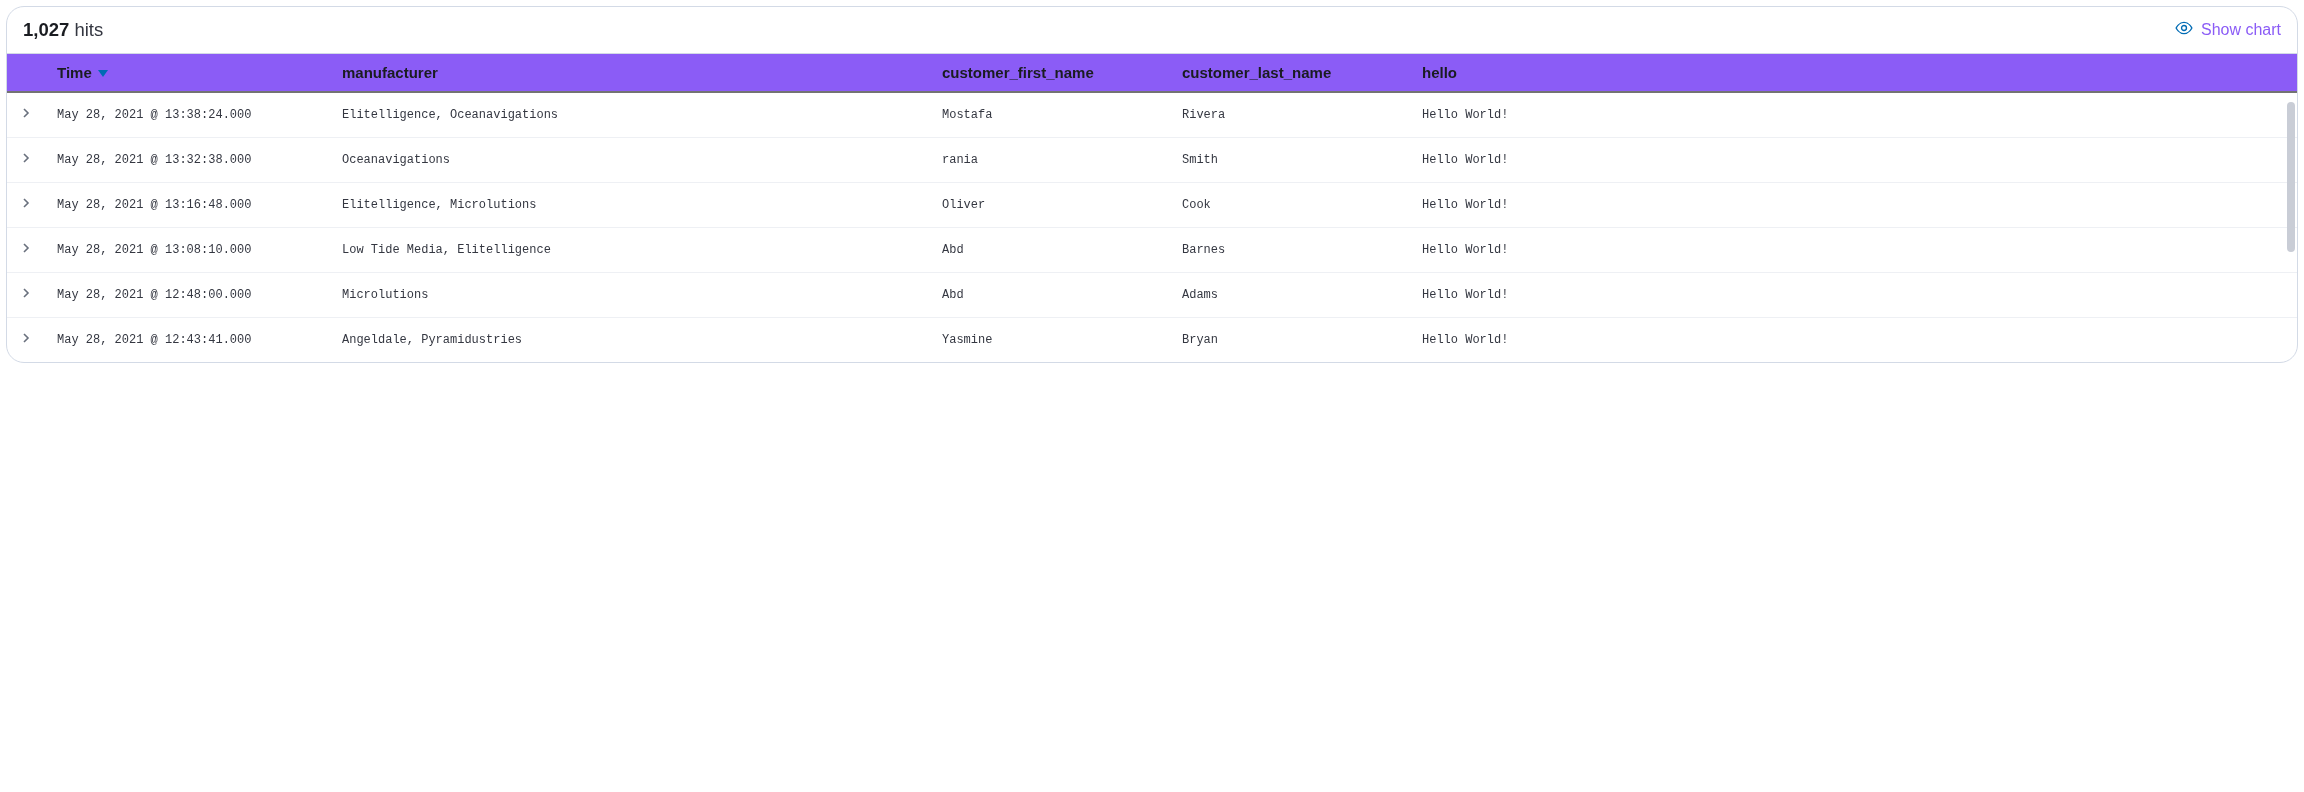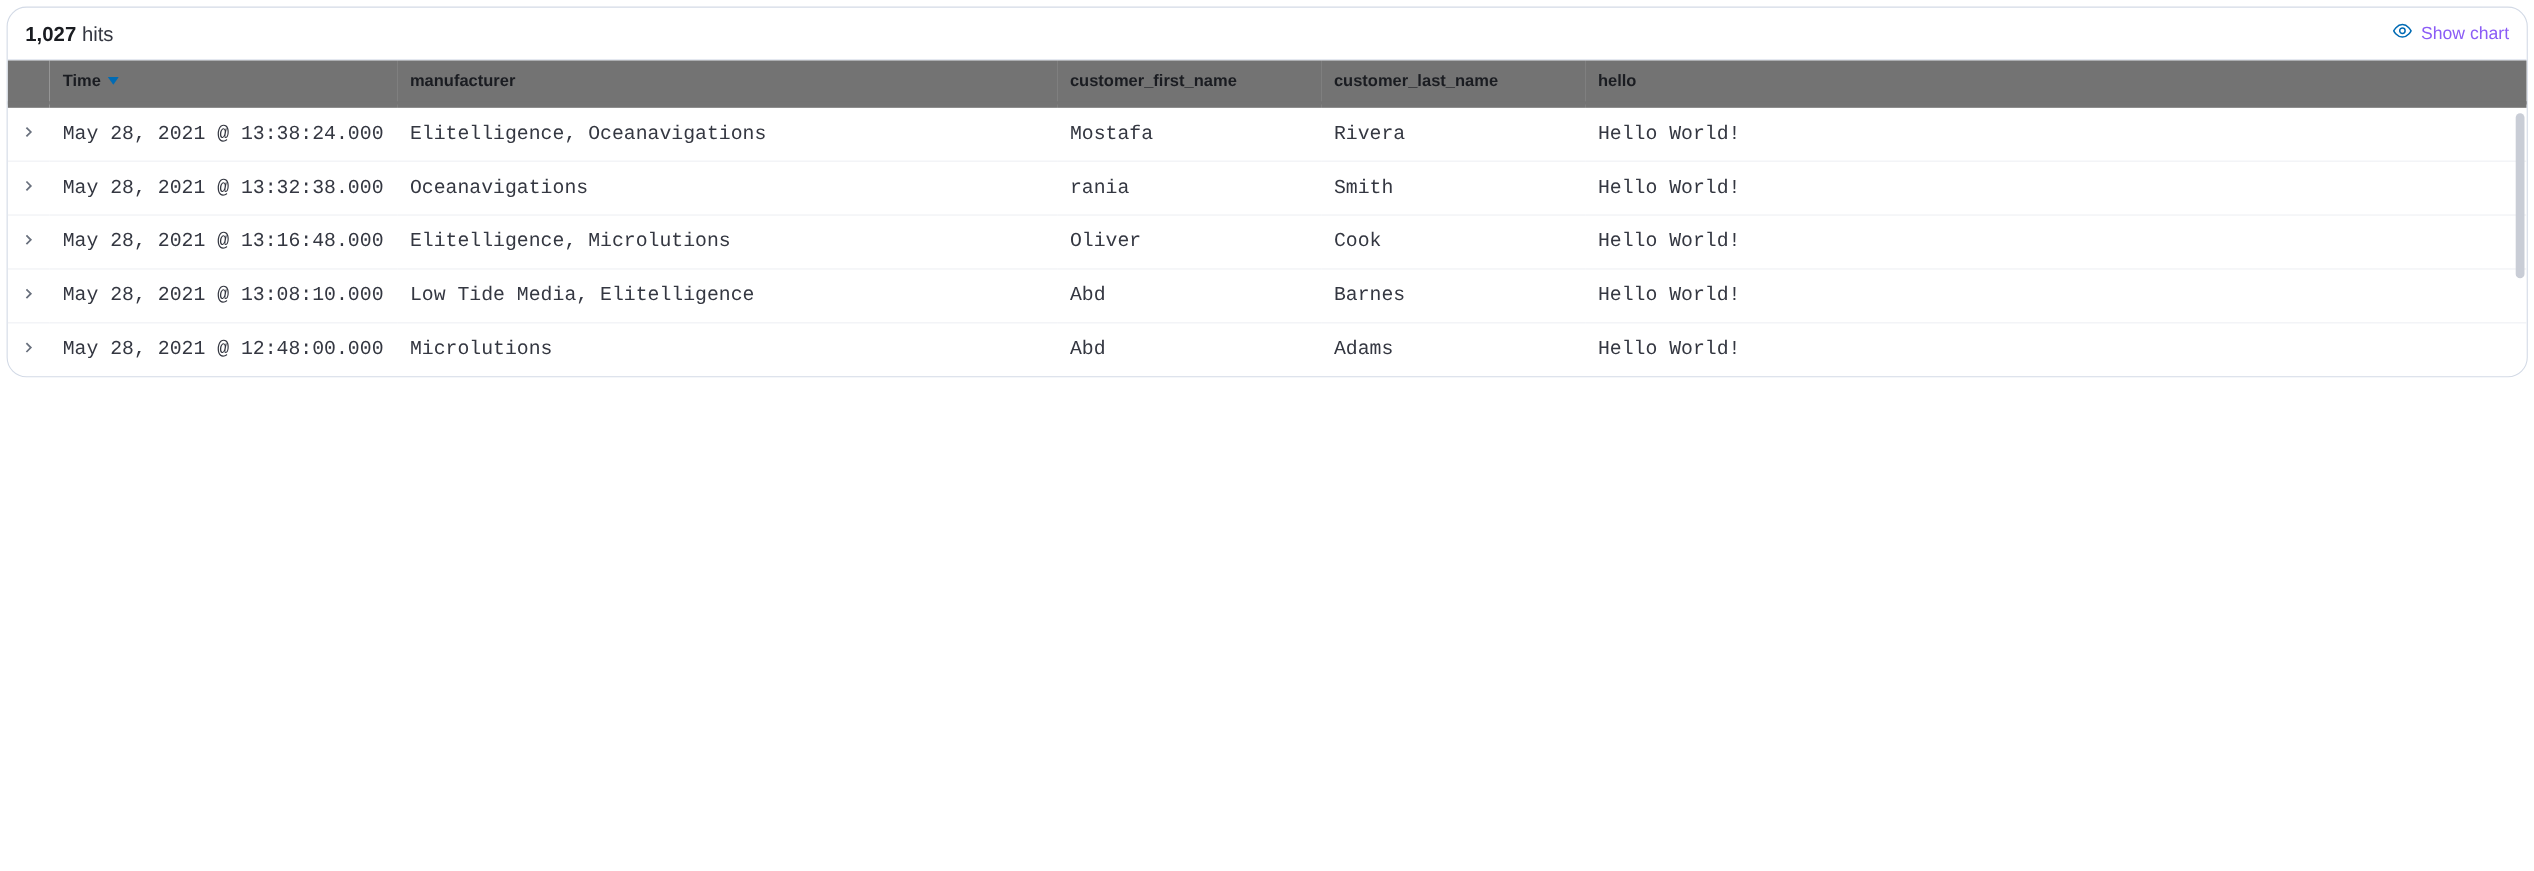--- a/index.html
+++ b/index.html
@@ -54,22 +54,22 @@
     .table {
       width: 100%;
       border-collapse: collapse;
     }
     .table thead th {
       text-align: left;
       font-weight: 700;
       font-size: 15px;
       color: #1a1c21;
       padding: 10px 12px;
-      border-bottom: 6px solid #737373;
-      background: #737373;
+      border-bottom: 2px solid #737373;
+      background: #8b5cf6;
     }
     .table thead th.expand-col {
       width: 38px;
     }
     .sort-icon {
       display: inline-block;
       margin-left: 6px;
       vertical-align: middle;
     }
     .sort-icon svg {
@@ -78,21 +78,21 @@
     }
     .table tbody tr {
       border-top: 1px solid #eef0f4;
     }
     .table tbody tr:first-child {
       border-top: none;
     }
     .table tbody td {
       padding: 14px 12px;
       font-family: "SFMono-Regular", Consolas, "Liberation Mono", Menlo, Courier, monospace;
-      font-size: 18px;
+      font-size: 12px;
       color: #343741;
       vertical-align: middle;
       white-space: nowrap;
     }
     .table tbody td.expand-cell {
       width: 38px;
       text-align: center;
       cursor: pointer;
       color: #69707d;
     }
@@ -219,20 +219,30 @@
           <tr>
             <td class="expand-cell"><span><svg viewBox="0 0 12 12" fill="none" stroke="#69707d" stroke-width="1.6">
                   <polyline points="4,2 8,6 4,10"></polyline>
                 </svg></span></td>
             <td class="col-time">May 28, 2021 @ 12:48:00.000</td>
             <td class="col-manufacturer">Microlutions</td>
             <td class="col-first">Abd</td>
             <td class="col-last">Adams</td>
             <td class="col-hello">Hello World!</td>
           </tr>
+          <tr>
+            <td class="expand-cell"><span><svg viewBox="0 0 12 12" fill="none" stroke="#69707d" stroke-width="1.6">
+                  <polyline points="4,2 8,6 4,10"></polyline>
+                </svg></span></td>
+            <td class="col-time">May 28, 2021 @ 12:43:41.000</td>
+            <td class="col-manufacturer">Angeldale, Pyramidustries</td>
+            <td class="col-first">Yasmine</td>
+            <td class="col-last">Bryan</td>
+            <td class="col-hello">Hello World!</td>
+          </tr>
         </tbody>
     </table>
 
     <div class="scrollbar-track">
       <div class="scrollbar-thumb"></div>
     </div>
   </div>
 </div>
 
 </body></html>

